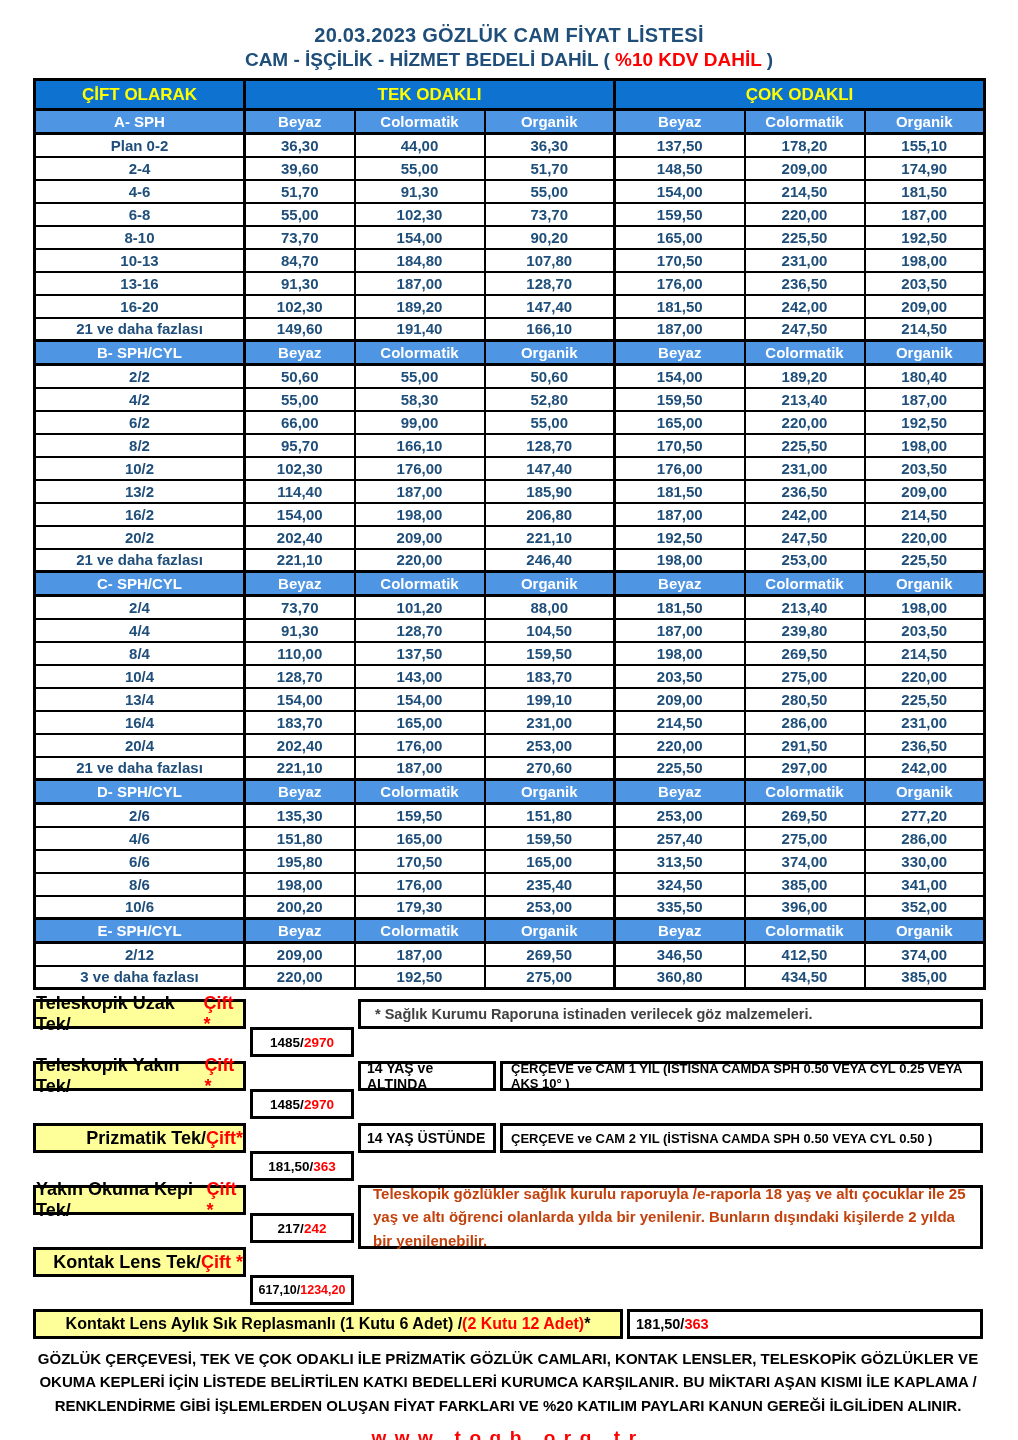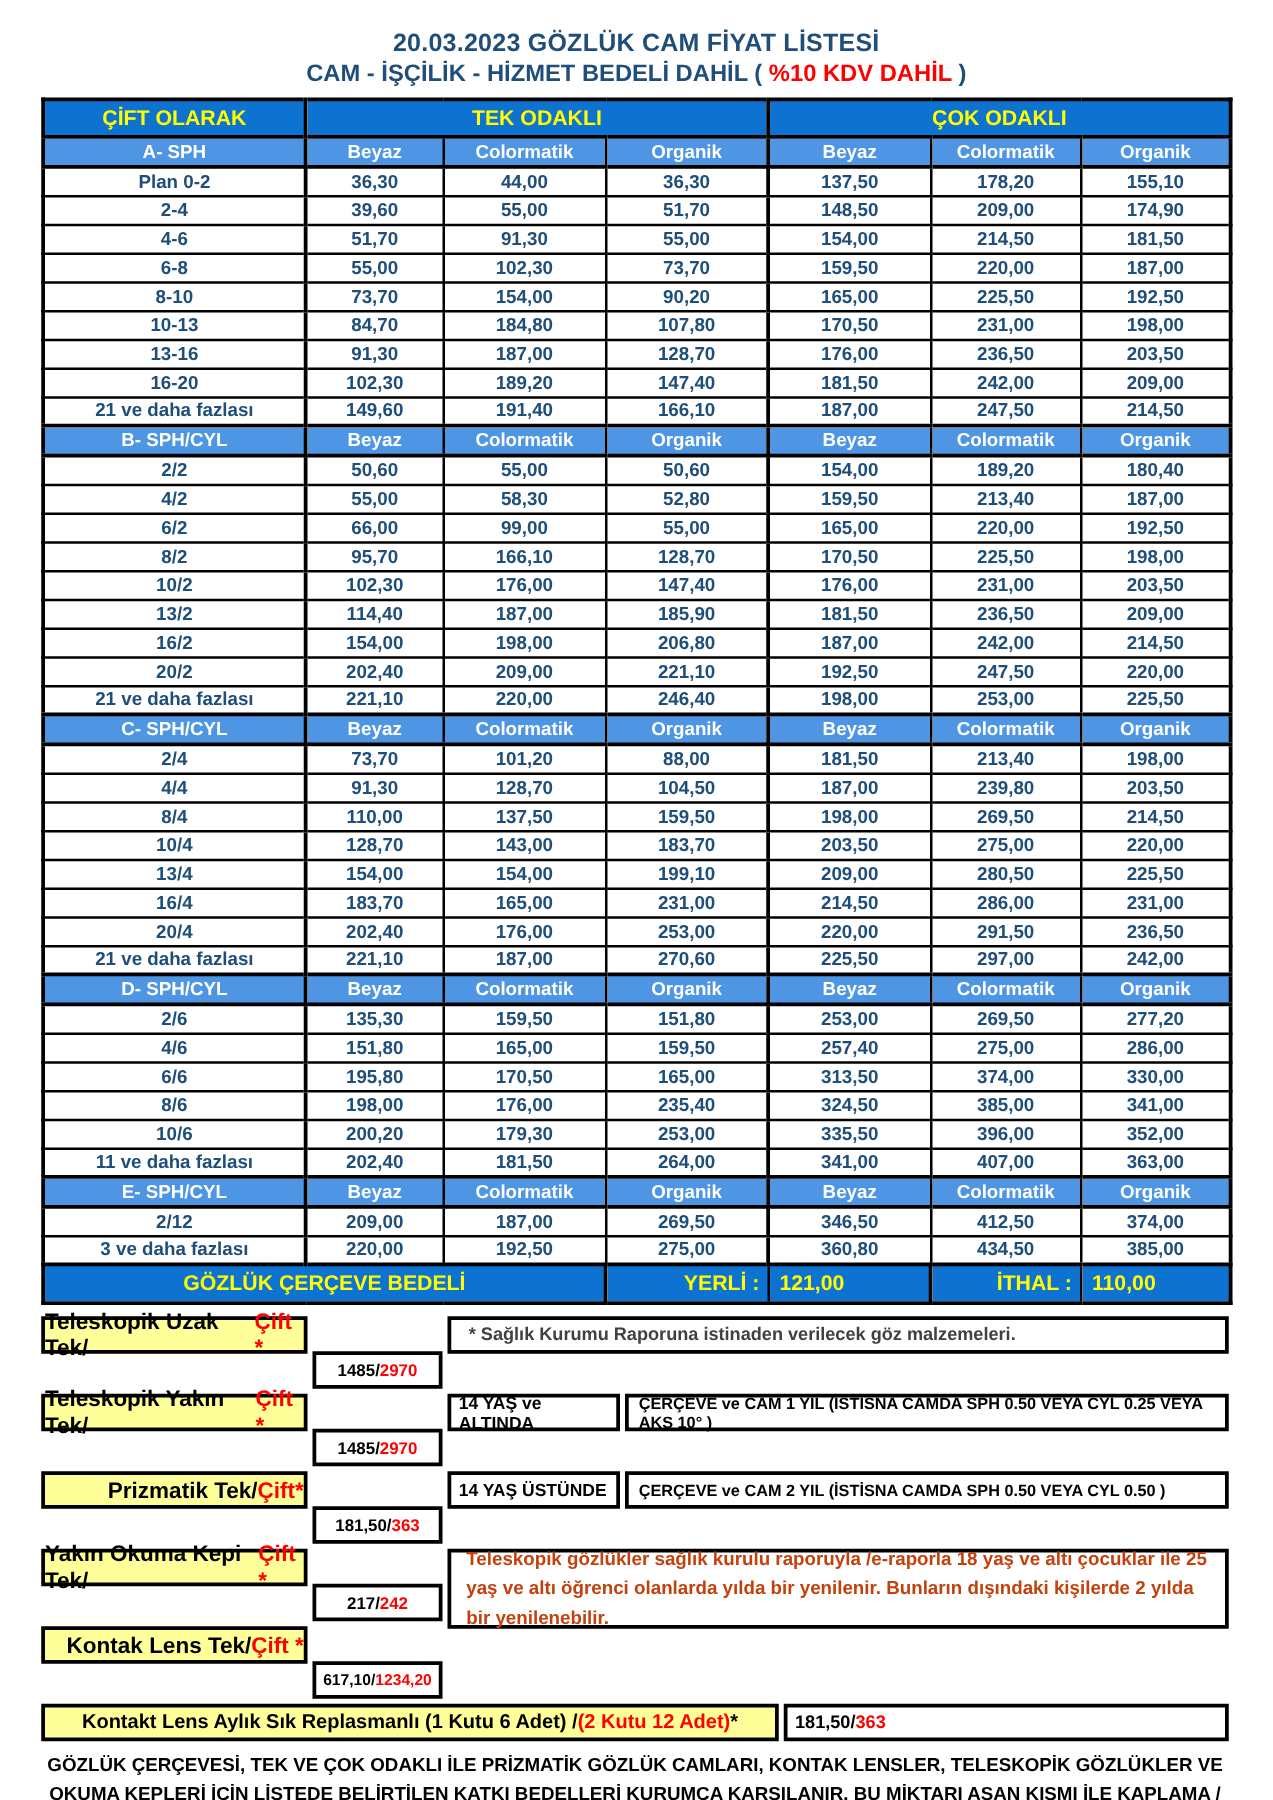--- a/index.html
+++ b/index.html
@@ -380,29 +380,20 @@
         </tr>
         <tr class="data-row">
           <td>10/6</td>
           <td>200,20</td>
           <td>179,30</td>
           <td class="sep-r">253,00</td>
           <td>335,50</td>
           <td>396,00</td>
           <td>352,00</td>
         </tr>
-        <tr class="data-row">
-          <td>11 ve daha fazlası</td>
-          <td>202,40</td>
-          <td>181,50</td>
-          <td class="sep-r">264,00</td>
-          <td>341,00</td>
-          <td>407,00</td>
-          <td>363,00</td>
-        </tr>
         <tr class="section-header">
           <td>E- SPH/CYL</td>
           <td>Beyaz</td>
           <td>Colormatik</td>
           <td class="sep-r">Organik</td>
           <td>Beyaz</td>
           <td>Colormatik</td>
           <td>Organik</td>
         </tr>
         <tr class="data-row">
@@ -416,27 +407,20 @@
         </tr>
         <tr class="data-row">
           <td>3 ve daha fazlası</td>
           <td>220,00</td>
           <td>192,50</td>
           <td class="sep-r">275,00</td>
           <td>360,80</td>
           <td>434,50</td>
           <td>385,00</td>
         </tr>
-        <tr class="frame-row">
-        <td colspan="3">GÖZLÜK ÇERÇEVE BEDELİ</td>
-        <td class="lbl-r">YERLİ :</td>
-        <td class="val-l sep-r">121,00</td>
-        <td class="lbl-r">İTHAL :</td>
-        <td class="val-l">110,00</td>
-      </tr>
     </tbody>
   </table>
 
   <div class="bottom">
 
     <div class="sp-row">
       <div class="sp-box sp-label">
           <span>Teleskopik Uzak Tek/</span>
           <span class="red">Çift *</span>
         </div>

